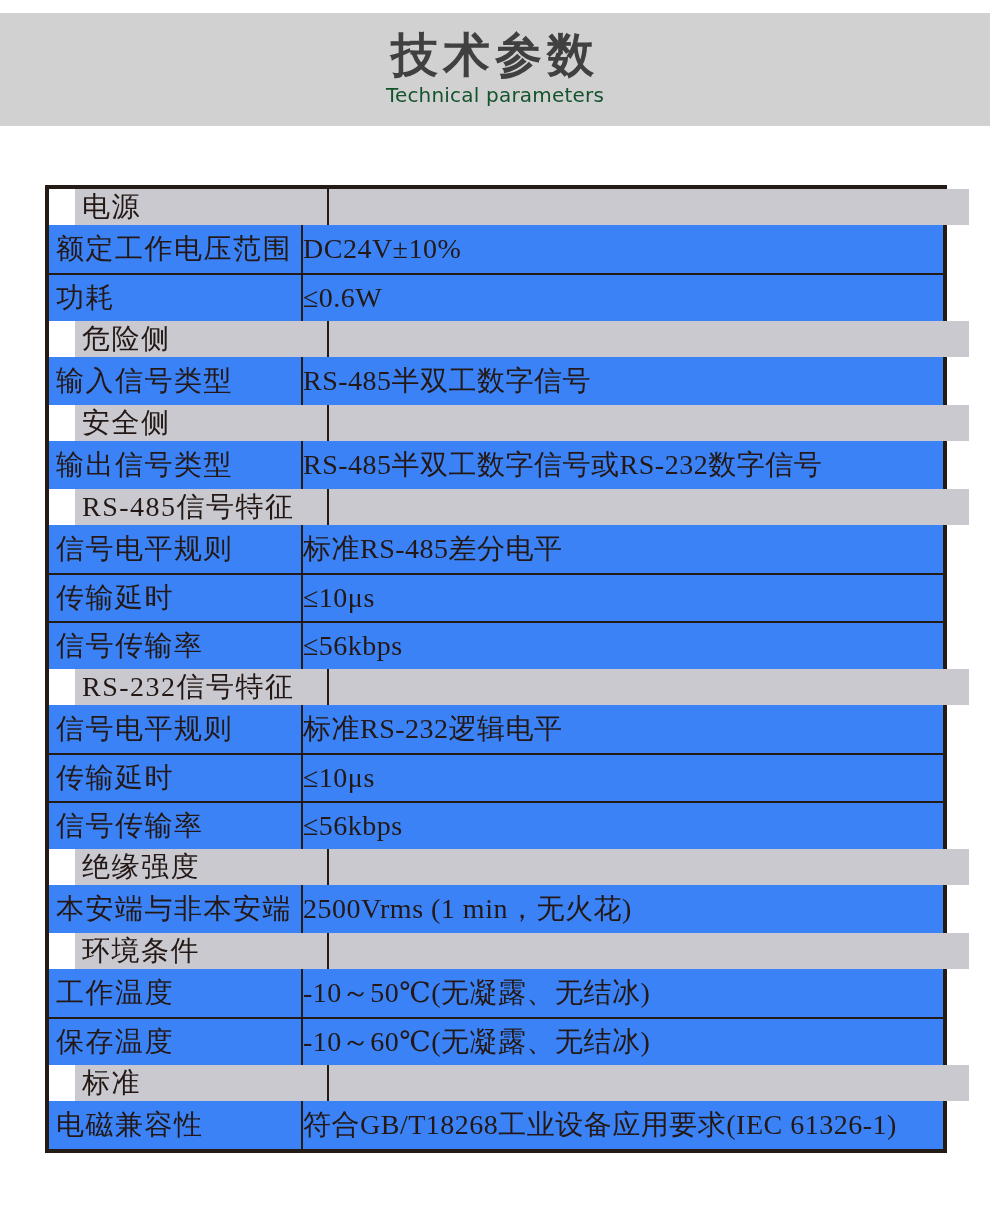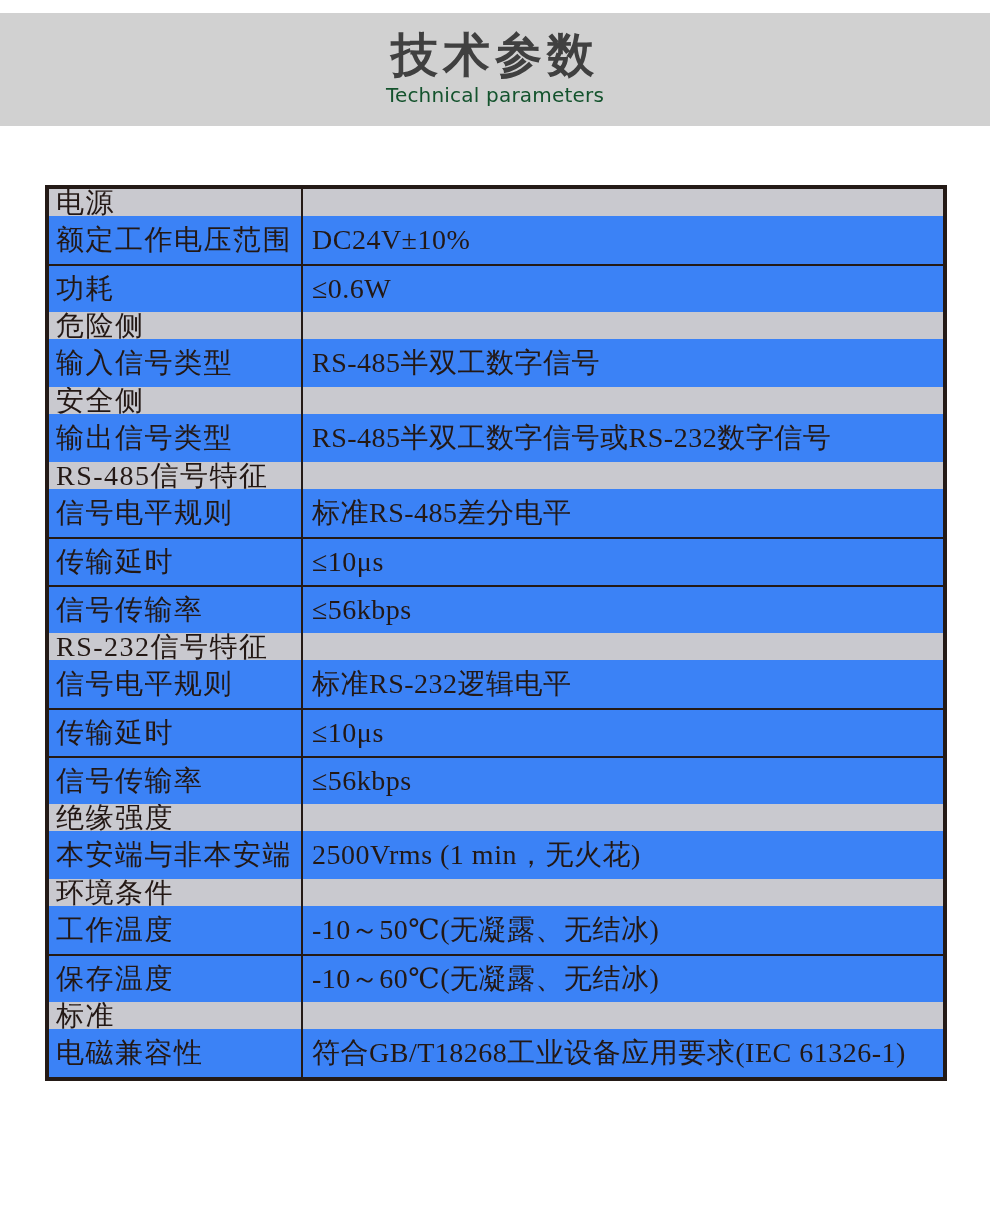--- a/index.html
+++ b/index.html
@@ -54,41 +54,40 @@
     border: 4px solid var(--border);
     background: #ffffff;
     display: flex;
     flex-direction: column;
   }
   .row {
     display: flex;
     align-items: stretch;
     width: 100%;
   }
-  .row.section { height: 27px; background: var(--section-row-bg); }
+  .row.section { height: 36px; background: var(--section-row-bg); margin-left: 26px; }
   .row.data    { height: 48px; background: #3b82f6; }
   .row.line-above { border-top: 2px solid var(--border); }
   .cell {
     display: flex;
     align-items: center;
     font-size: 28px;
     line-height: 1;
     white-space: nowrap;
     overflow: hidden;
   }
   .cell.label {
     width: 254px;
     flex: 0 0 254px;
     border-right: 2px solid var(--border);
     padding-left: 7px;
     letter-spacing: 1.5px;
   }
   .cell.value {
     flex: 1 1 auto;
-    padding-left: 9px;
     letter-spacing: 0.5px;
   }
 </style>
 </head>
 <body>
 
 <div class="page">
 
   <header class="title-band">
     <div class="title-cn">技术参数</div>

